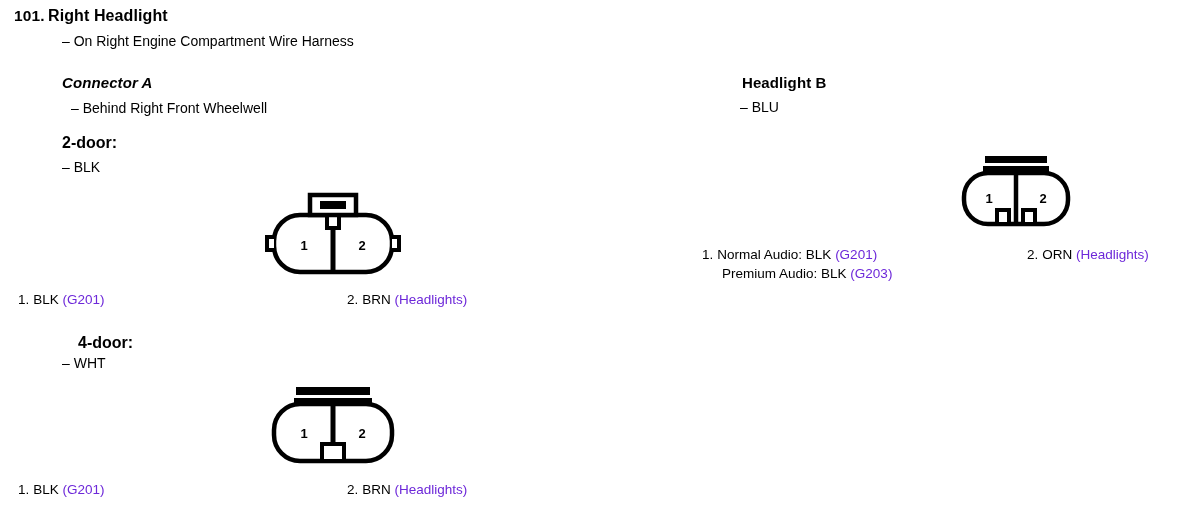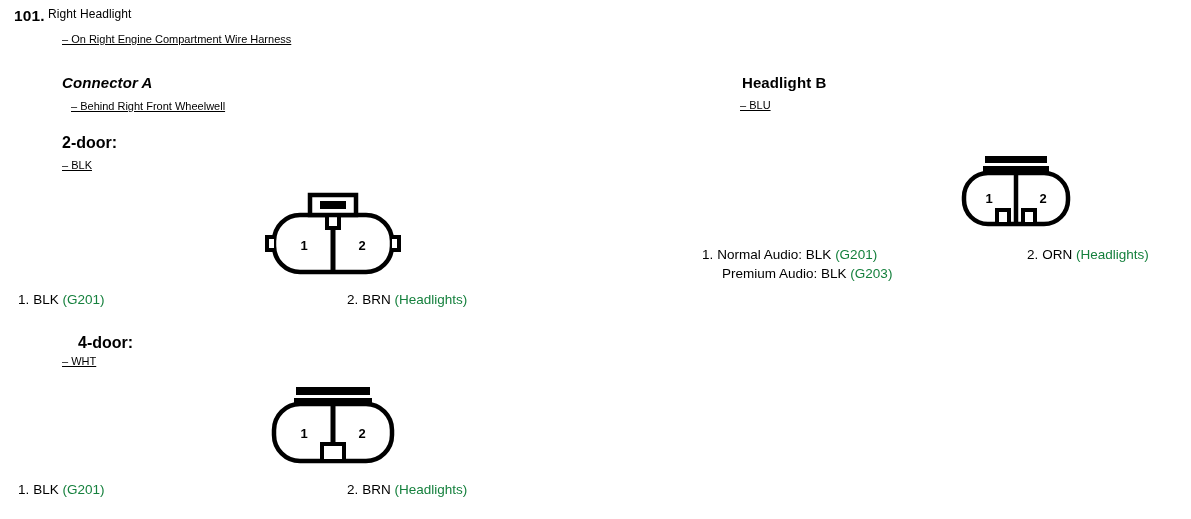--- a/index.html
+++ b/index.html
@@ -22,45 +22,44 @@
   }
   .abs { position: absolute; }
 
   
   .entry-num {
     font-size: 15.5px;
     font-weight: bold;
     letter-spacing: 0.1px;
   }
   .entry-title {
-    font-size: 12px;
-    font-weight: normal;
+    font-size: 16px;
+    font-weight: bold;
     letter-spacing: 0.1px;
   }
   .dash-line {
-    font-size: 11px;
+    font-size: 14px;
     font-weight: normal;
     white-space: nowrap;
-    text-decoration: underline;
   }
   .conn-head {
     font-size: 15px;
     font-weight: bold;
     letter-spacing: 0.1px;
   }
   .variant-head {
     font-size: 16px;
     font-weight: bold;
   }
   .legend {
     font-size: 13.5px;
     white-space: nowrap;
   }
   .legend .num { margin-right: 4px; }
-  .ref { color: #15803d; text-align: center; }
+  .ref { color: #6d28d9; text-align: center; }
 
   
   .connector {
     position: absolute;
   }
   .connector svg { display: block; }
   .pinlabel {
     font-family: "Liberation Sans", sans-serif;
     font-size: 13px;
     font-weight: bold;

